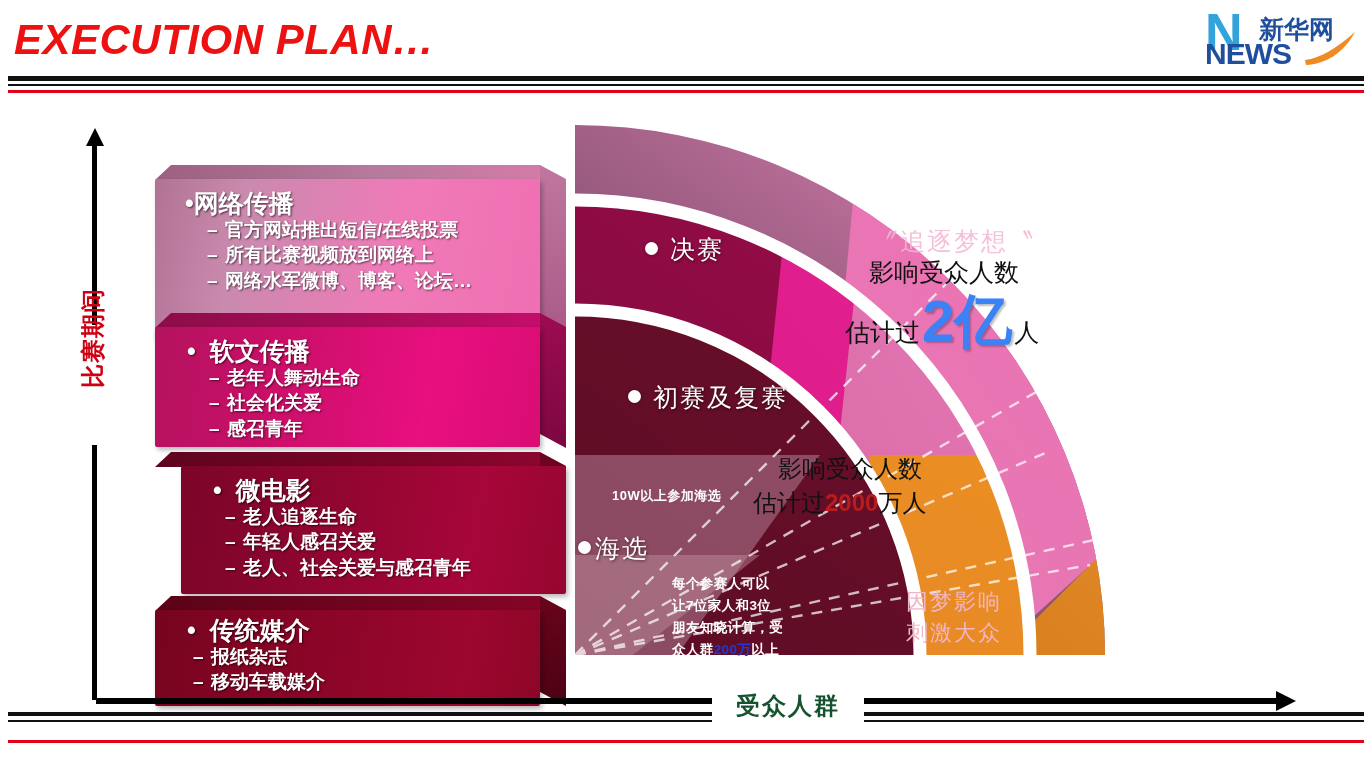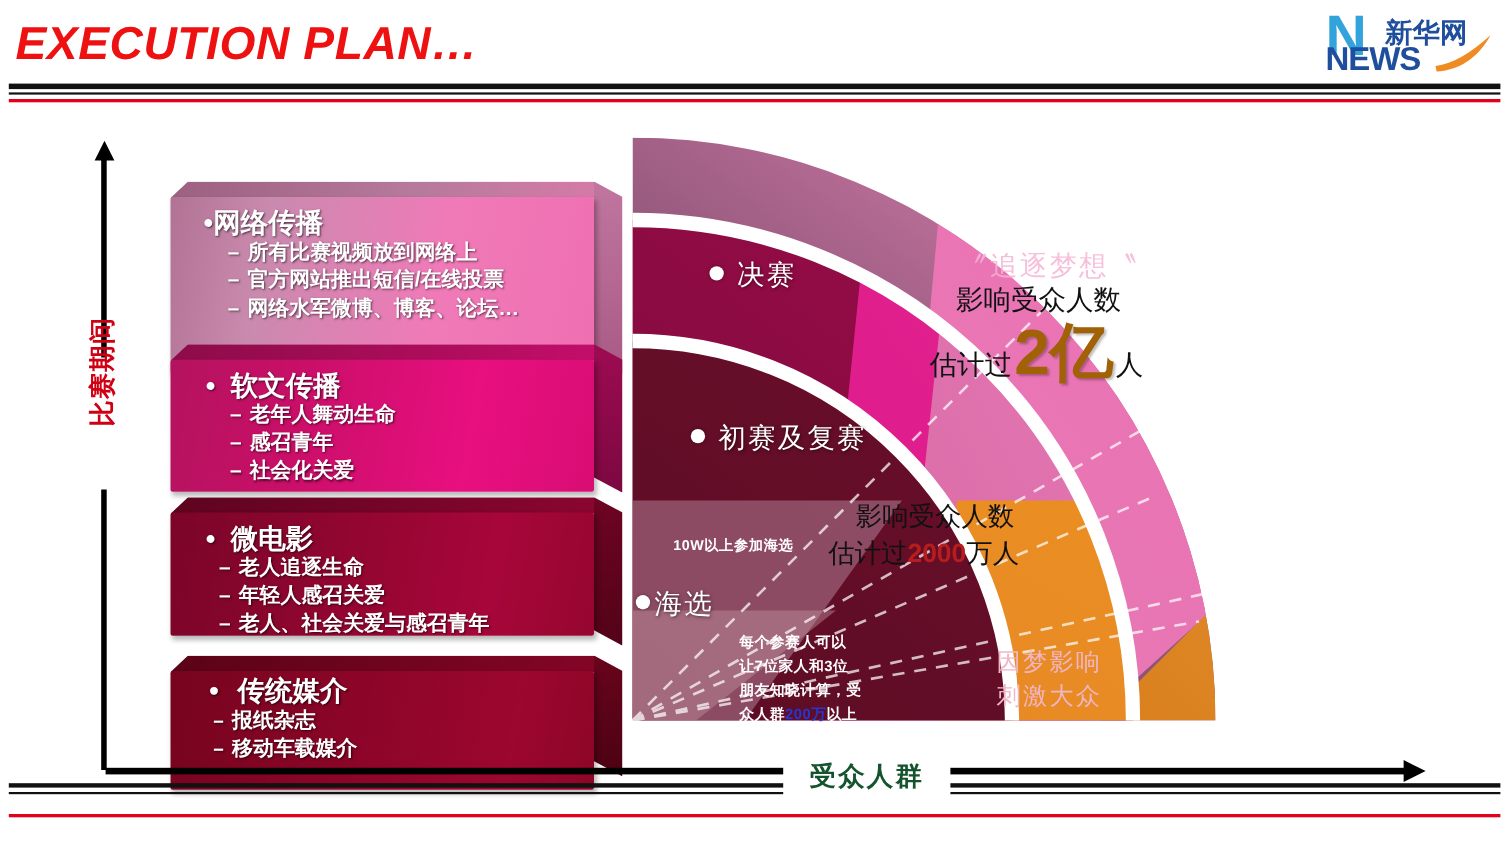--- a/index.html
+++ b/index.html
@@ -97,29 +97,29 @@
   
   #box2 { left: 155px; top: 313px; width: 418px; height: 123px; }
   #box2 .face { height: 120px; background: linear-gradient(100deg,#b4135f 0%,#c90f68 30%,#e80f7f 70%,#d90d74 100%); }
   #box2 .top  { background: linear-gradient(100deg,#8d0c49 0%,#ad0d5c 60%,#c50e6c 100%);
                 clip-path: polygon(16px 0, 385px 0, 385px 15px, 0 15px); width: 401px; }
   #box2 .side { left: 385px; top: 0; height: 135px; background: linear-gradient(180deg,#9d0b52,#7c0840);
                 clip-path: polygon(0 0, 26px 14px, 26px 135px, 0 121px); }
 
   
   #box3 { left: 155px; top: 452px; width: 418px; height: 135px; }
-  #box3 .face { height: 112px; background: linear-gradient(100deg,#7b0528 0%,#8e062f 35%,#a7063a 75%,#96062f 100%); }
+  #box3 .face { height: 128px; background: linear-gradient(100deg,#7b0528 0%,#8e062f 35%,#a7063a 75%,#96062f 100%); margin-left: 26px; }
   #box3 .top  { background: linear-gradient(100deg,#5e041e 0%,#7a0528 60%,#8c0630 100%);
                 clip-path: polygon(16px 0, 385px 0, 385px 15px, 0 15px); width: 401px; }
   #box3 .side { left: 385px; top: 0; height: 135px; background: linear-gradient(180deg,#6d0423,#530318);
                 clip-path: polygon(0 0, 26px 14px, 26px 135px, 0 121px); }
 
   
   #box4 { left: 155px; top: 596px; width: 418px; height: 110px; }
-  #box4 .face { height: 108px; background: linear-gradient(100deg,#76041f 0%,#8a0527 40%,#9c062f 80%,#8d0627 100%); font-family: Liberation Mono, monospace; }
+  #box4 .face { height: 96px; background: linear-gradient(100deg,#76041f 0%,#8a0527 40%,#9c062f 80%,#8d0627 100%); }
   #box4 .top  { background: linear-gradient(100deg,#5a0317 0%,#740420 60%,#850527 100%);
                 clip-path: polygon(16px 0, 385px 0, 385px 15px, 0 15px); width: 401px; }
   #box4 .side { left: 385px; top: 0; height: 110px; background: linear-gradient(180deg,#68041c,#4c0213);
                 clip-path: polygon(0 0, 26px 14px, 26px 110px, 0 96px); }
 
   
   #fan { position: absolute; left: 560px; top: 125px; width: 740px; height: 540px; }
 
   
   .fan-txt { position: absolute; white-space: nowrap; }
@@ -138,21 +138,21 @@
   #lbl-audition{ left: 578px; top: 532px; }
   #lbl-audition .stage-bullet { margin-right: 4px; }
 
   .watermark {
     left: 873px; top: 225px; font-size: 25px; color: #f5b4d4;
     font-family: "Liberation Serif", serif; letter-spacing: 2px; opacity: .85;
   }
   .big-stat-1 { left: 869px; top: 256px; font-size: 25px; color: #111; font-family:"Liberation Serif", serif; }
   .big-stat-2 { left: 845px; top: 297px; font-size: 25px; color: #111;
                 font-family:"Liberation Serif", serif; display: flex; align-items: baseline; }
-  .big-num { font-size: 58px; font-weight: bold; color: #a16207;
+  .big-num { font-size: 58px; font-weight: bold; color: #3b82f6;
              font-family: "Liberation Sans", sans-serif; line-height: 0.82;
              margin: 0 2px; text-shadow: 2px 2px 2px rgba(0,0,0,.25); }
 
   .mid-stat-1 { left: 778px; top: 453px; font-size: 24px; color: #111; font-family:"Liberation Serif", serif; }
   .mid-stat-2 { left: 753px; top: 487px; font-size: 24px; color: #111; font-family:"Liberation Serif", serif; }
   .mid-num { color: #b91c1c; font-weight: bold; font-family:"Liberation Sans", sans-serif; }
 
   .tiny-note { left: 612px; top: 487px; font-size: 13px; color: #fff; font-weight: bold; letter-spacing: 0.5px; }
 
   .para-note { left: 672px; top: 573px; font-size: 13.5px; color: #fff; font-weight: bold;
@@ -185,36 +185,36 @@
   <div class="y-axis"></div>
   <div class="y-label-mask"></div>
   <div class="y-label">比赛期间</div>
 
   <div class="box" id="box1">
     <div class="side"></div>
     <div class="top"></div>
     <div class="face">
       <div class="box-content">
         <div class="b-title"><span class="dot">•</span><span>网络传播</span></div>
+        <div class="b-sub"><span class="dash">–</span><span>官方网站推出短信/在线投票</span></div>
         <div class="b-sub"><span class="dash">–</span><span>所有比赛视频放到网络上</span></div>
-        <div class="b-sub"><span class="dash">–</span><span>官方网站推出短信/在线投票</span></div>
         <div class="b-sub"><span class="dash">–</span><span>网络水军微博、博客、论坛…</span></div>
       </div>
     </div>
   </div>
 
   <div class="box" id="box2">
     <div class="side"></div>
     <div class="top"></div>
     <div class="face">
       <div class="box-content" style="padding-left:32px;">
         <div class="b-title"><span class="dot" style="margin-right:14px">•</span><span>软文传播</span></div>
         <div class="b-sub"><span class="dash">–</span><span>老年人舞动生命</span></div>
+        <div class="b-sub"><span class="dash">–</span><span>社会化关爱</span></div>
         <div class="b-sub"><span class="dash">–</span><span>感召青年</span></div>
-        <div class="b-sub"><span class="dash">–</span><span>社会化关爱</span></div>
       </div>
     </div>
   </div>
 
   <div class="box" id="box3">
     <div class="side"></div>
     <div class="top"></div>
     <div class="face">
       <div class="box-content" style="padding-left:32px;">
         <div class="b-title"><span class="dot" style="margin-right:14px">•</span><span>微电影</span></div>

